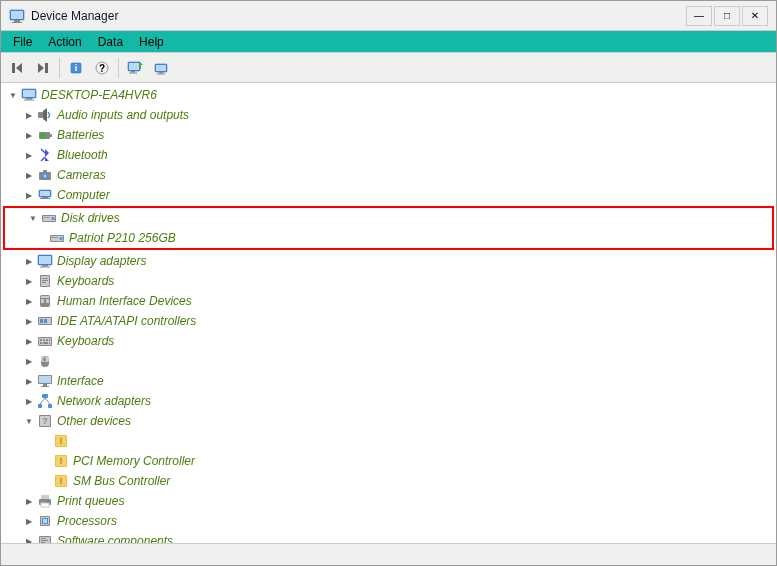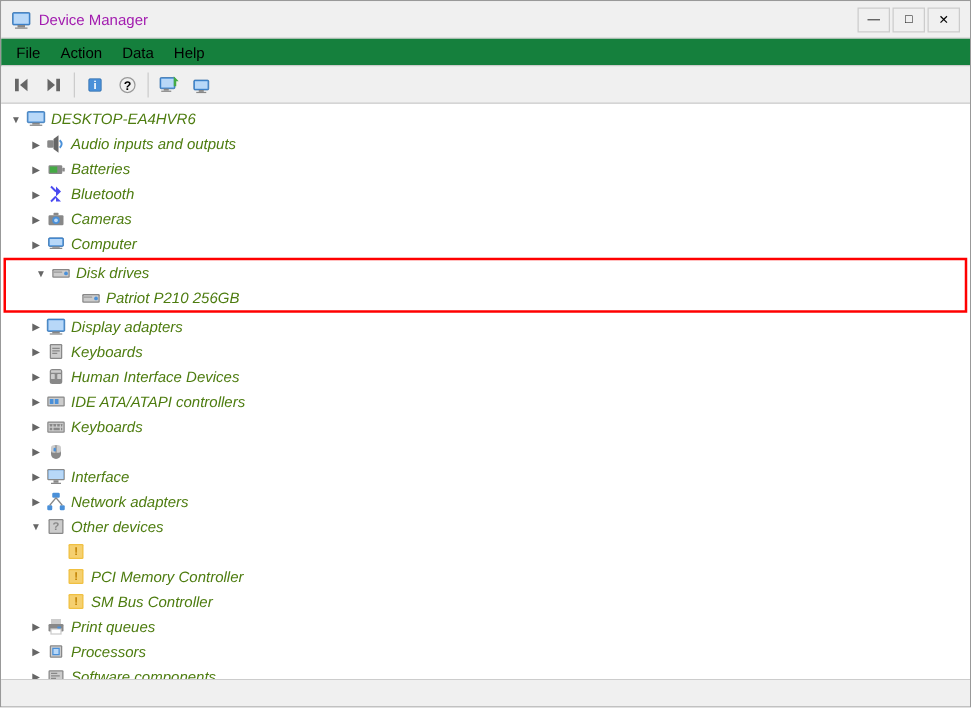--- a/index.html
+++ b/index.html
@@ -32,21 +32,21 @@
       width: 16px;
       height: 16px;
       margin-right: 6px;
       display: flex;
       align-items: center;
       justify-content: center;
     }
     .title-bar-text {
       flex: 1;
       font-size: 12px;
-      color: #a21caf;
+      color: #0f172a;
     }
     .title-bar-controls {
       display: flex;
       gap: 2px;
     }
     .title-btn {
       width: 26px;
       height: 20px;
       background: #f0f0f0;
       border: 1px solid #ccc;
@@ -54,21 +54,21 @@
       display: flex;
       align-items: center;
       justify-content: center;
       font-size: 10px;
     }
     .menu-bar {
       height: 22px;
       display: flex;
       align-items: center;
       padding: 0 4px;
-      background: #15803d;
+      background: #14b8a6;
       border-bottom: 1px solid #ccc;
     }
     .menu-item {
       padding: 2px 8px;
       cursor: pointer;
       font-size: 12px;
     }
     .toolbar {
       height: 30px;
       display: flex;
@@ -318,21 +318,21 @@
             <svg width="16" height="16" viewBox="0 0 16 16">
               <rect x="1" y="5" width="14" height="7" rx="1" fill="#888"></rect>
               <rect x="2" y="6" width="12" height="5" rx="0.5" fill="#ccc"></rect>
               <circle cx="12" cy="8.5" r="1.5" fill="#4a90d9"></circle>
               <rect x="2" y="7" width="7" height="1" rx="0.5" fill="#999"></rect>
             </svg>
           </div>
           <span class="label">Disk drives</span>
         </div>
 
-        <div class="tree-item indent2" style="padding-left: 44px;">
+        <div class="tree-item indent2" style="padding-left: 28px;">
           <div class="expand-icon"></div>
           <div class="node-icon">
             <svg width="16" height="16" viewBox="0 0 16 16">
               <rect x="1" y="5" width="14" height="7" rx="1" fill="#888"></rect>
               <rect x="2" y="6" width="12" height="5" rx="0.5" fill="#ccc"></rect>
               <circle cx="12" cy="8.5" r="1.5" fill="#4a90d9"></circle>
               <rect x="2" y="7" width="7" height="1" rx="0.5" fill="#999"></rect>
             </svg>
           </div>
           <span class="label">Patriot P210 256GB</span>

